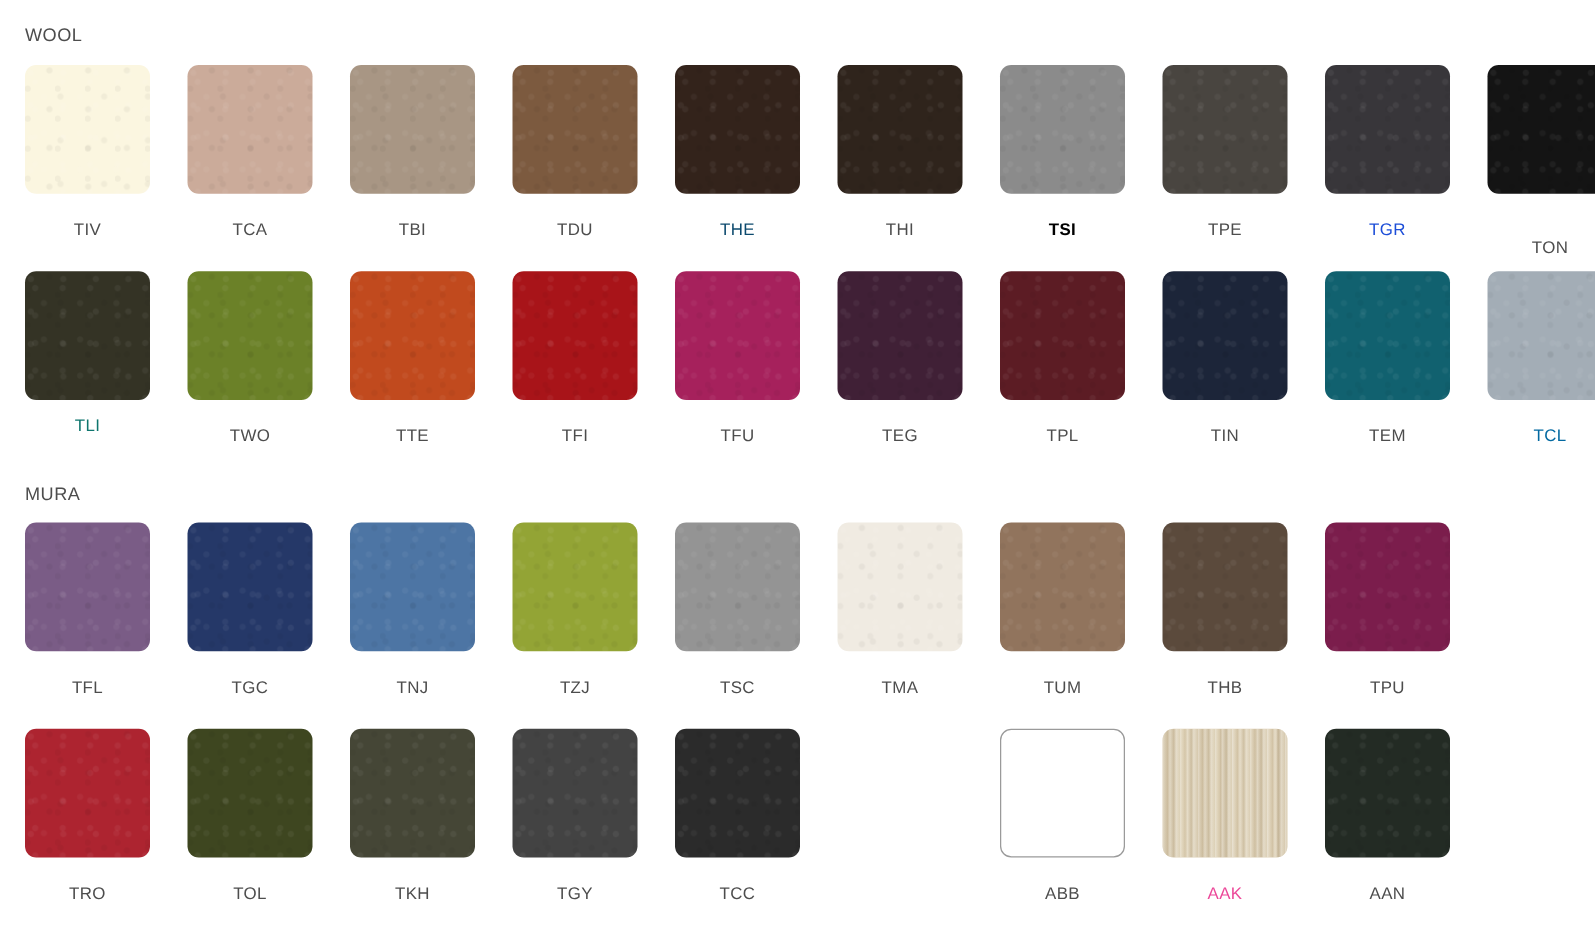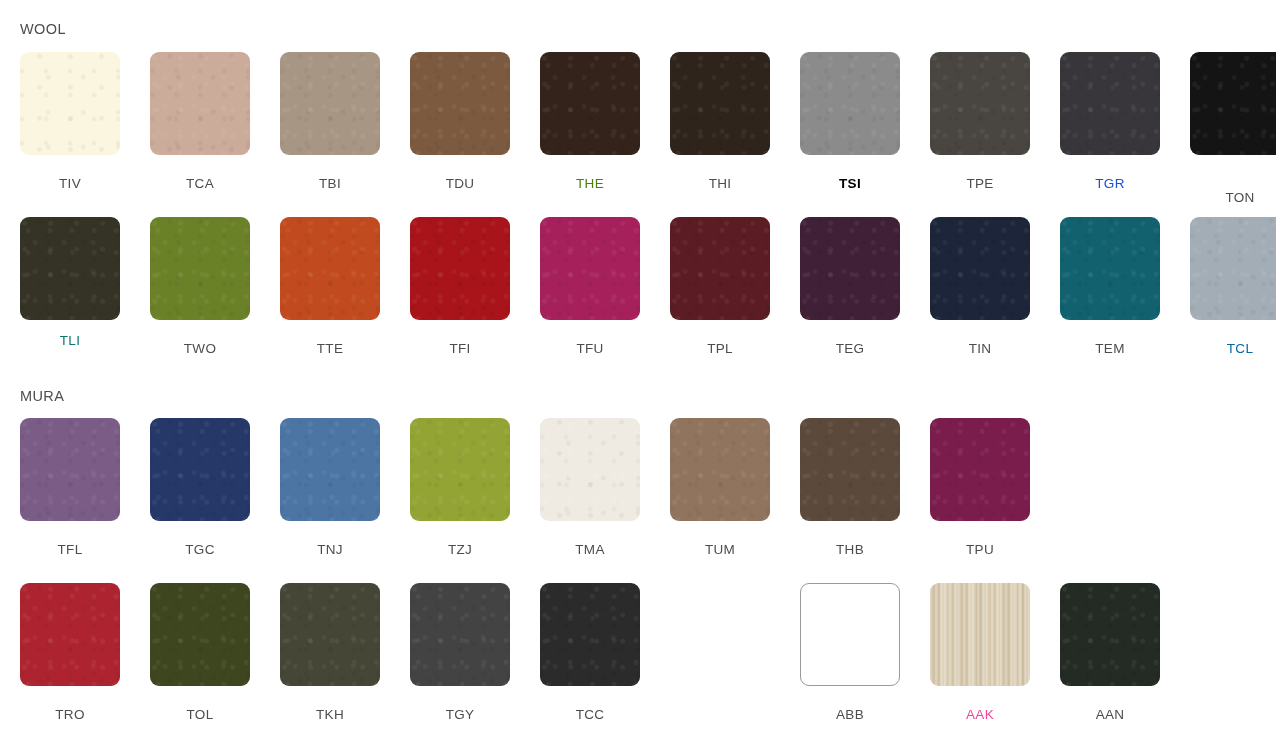--- a/index.html
+++ b/index.html
@@ -119,21 +119,21 @@
         <div class="swatch-cell">
           <div class="chip textile" style="background: rgb(168, 150, 132);"></div>
           <div class="label" style="color: rgb(77, 77, 77); margin-top: 22px;">TBI</div>
         </div>
         <div class="swatch-cell">
           <div class="chip textile" style="background: rgb(124, 90, 63);"></div>
           <div class="label" style="color: rgb(77, 77, 77); margin-top: 22px;">TDU</div>
         </div>
         <div class="swatch-cell">
           <div class="chip textile" style="background: rgb(51, 35, 27);"></div>
-          <div class="label" style="color: #4d7c0f; margin-top: 22px;">THE</div>
+          <div class="label" style="color: #0c4a6e; margin-top: 22px;">THE</div>
         </div>
         <div class="swatch-cell">
           <div class="chip textile" style="background: rgb(47, 36, 28);"></div>
           <div class="label" style="color: rgb(77, 77, 77); margin-top: 22px;">THI</div>
         </div>
         <div class="swatch-cell">
           <div class="chip textile" style="background: rgb(139, 139, 139);"></div>
           <div class="label" style="color: #000000; margin-top: 22px; font-weight: bold;">TSI</div>
         </div>
         <div class="swatch-cell">
@@ -164,26 +164,26 @@
         </div>
         <div class="swatch-cell">
           <div class="chip textile" style="background: rgb(168, 20, 25);"></div>
           <div class="label" style="color: rgb(77, 77, 77); margin-top: 22px;">TFI</div>
         </div>
         <div class="swatch-cell">
           <div class="chip textile" style="background: rgb(166, 33, 92);"></div>
           <div class="label" style="color: rgb(77, 77, 77); margin-top: 22px;">TFU</div>
         </div>
         <div class="swatch-cell">
+          <div class="chip textile" style="background: rgb(64, 32, 54);"></div>
+          <div class="label" style="color: rgb(77, 77, 77); margin-top: 22px;">TEG</div>
+        </div>
+        <div class="swatch-cell">
           <div class="chip textile" style="background: rgb(92, 28, 36);"></div>
           <div class="label" style="color: rgb(77, 77, 77); margin-top: 22px;">TPL</div>
-        </div>
-        <div class="swatch-cell">
-          <div class="chip textile" style="background: rgb(64, 32, 54);"></div>
-          <div class="label" style="color: rgb(77, 77, 77); margin-top: 22px;">TEG</div>
         </div>
         <div class="swatch-cell">
           <div class="chip textile" style="background: rgb(28, 37, 57);"></div>
           <div class="label" style="color: rgb(77, 77, 77); margin-top: 22px;">TIN</div>
         </div>
         <div class="swatch-cell">
           <div class="chip textile" style="background: rgb(17, 97, 111);"></div>
           <div class="label" style="color: rgb(77, 77, 77); margin-top: 22px;">TEM</div>
         </div>
         <div class="swatch-cell">
@@ -205,20 +205,24 @@
         </div>
         <div class="swatch-cell">
           <div class="chip textile" style="background: rgb(77, 117, 164);"></div>
           <div class="label" style="color: rgb(77, 77, 77); margin-top: 22px;">TNJ</div>
         </div>
         <div class="swatch-cell">
           <div class="chip textile" style="background: rgb(147, 164, 53);"></div>
           <div class="label" style="color: rgb(77, 77, 77); margin-top: 22px;">TZJ</div>
         </div>
         <div class="swatch-cell">
+          <div class="chip textile" style="background: rgb(148, 148, 148);"></div>
+          <div class="label" style="color: rgb(77, 77, 77); margin-top: 22px;">TSC</div>
+        </div>
+        <div class="swatch-cell">
           <div class="chip textile" style="background: rgb(240, 235, 226);"></div>
           <div class="label" style="color: rgb(77, 77, 77); margin-top: 22px;">TMA</div>
         </div>
         <div class="swatch-cell">
           <div class="chip textile" style="background: rgb(145, 116, 93);"></div>
           <div class="label" style="color: rgb(77, 77, 77); margin-top: 22px;">TUM</div>
         </div>
         <div class="swatch-cell">
           <div class="chip textile" style="background: rgb(91, 74, 60);"></div>
           <div class="label" style="color: rgb(77, 77, 77); margin-top: 22px;">THB</div>

